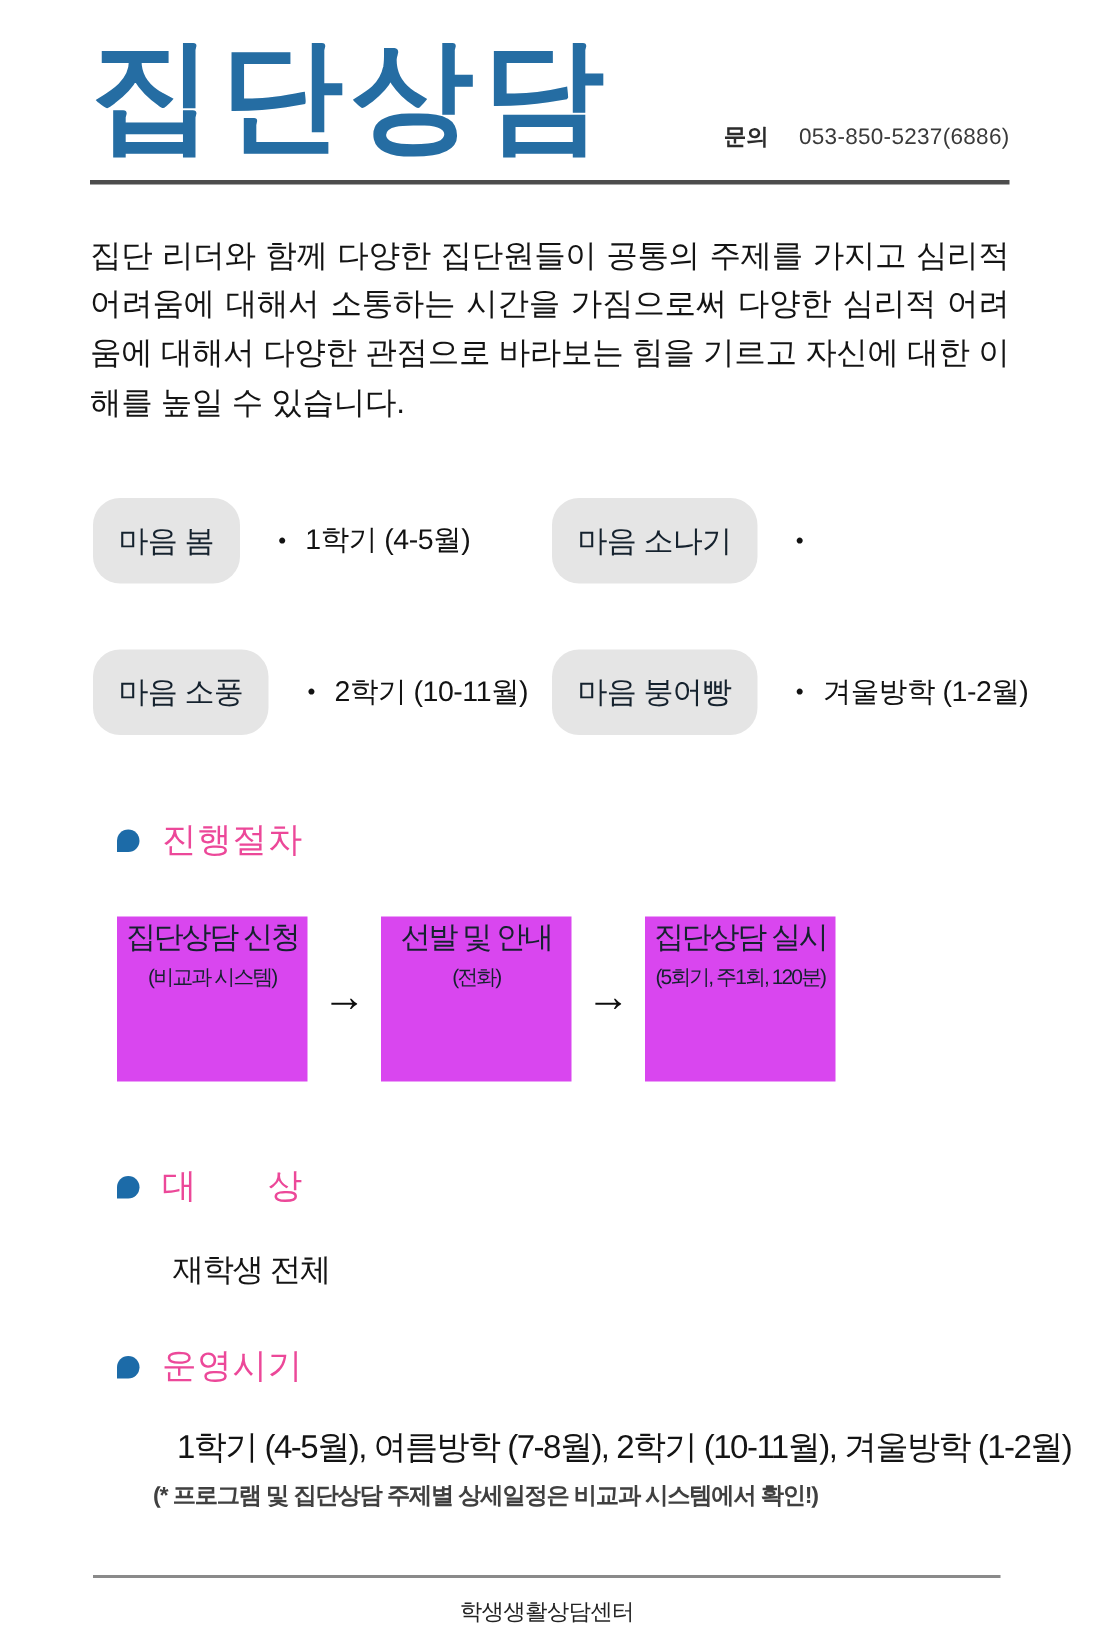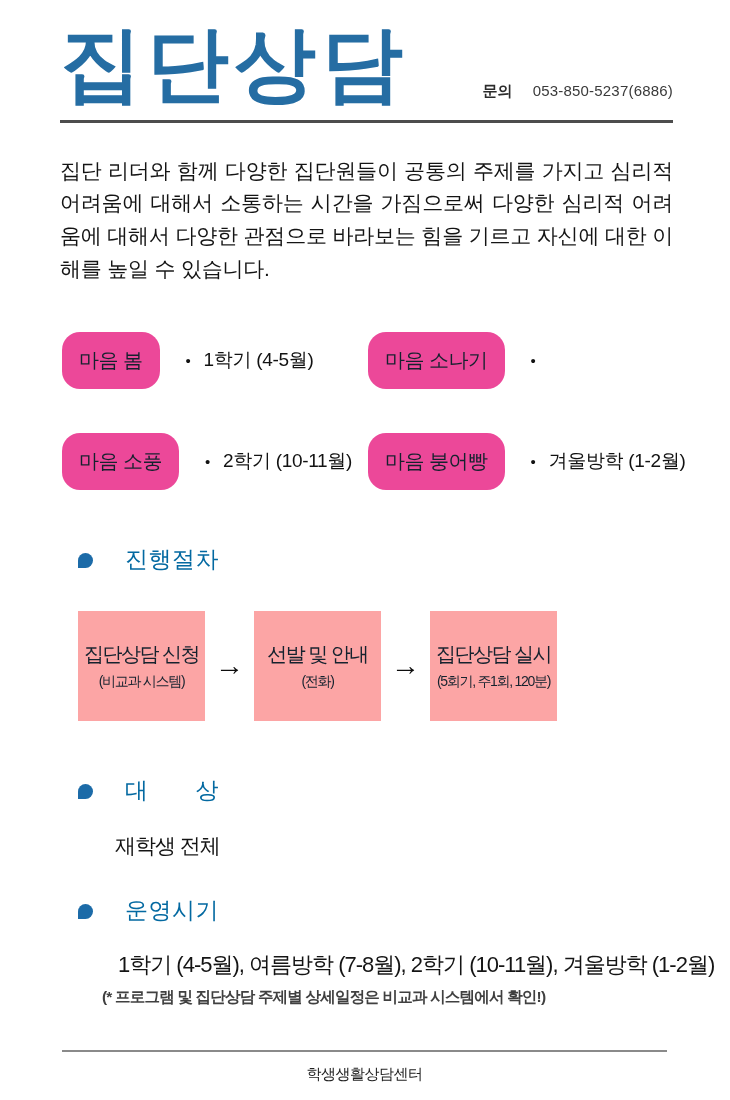--- a/index.html
+++ b/index.html
@@ -31,43 +31,43 @@
     text-align: justify; color: #141414; letter-spacing: -0.2px;
   }
   
   .programs {
     margin: 46px 0 0 2px;
     display: grid; grid-template-columns: 306px 1fr; row-gap: 44px;
     align-items: center;
   }
   .program { display: flex; align-items: center; gap: 26px; }
   .badge {
-    background: #ec4899; color: #15222e;
+    background: #e5e5e5; color: #15222e;
     font-size: 20px; font-weight: 500; letter-spacing: -0.5px;
     padding: 15px 17px; border-radius: 18px; white-space: nowrap;
   }
   .period { display: flex; align-items: center; gap: 13px; font-size: 19px; letter-spacing: -0.3px; white-space: nowrap; }
   .dot { font-size: 15px; }
   
   .section-heading {
-    display: flex; align-items: center; gap: 32px;
-    margin: 54px 0 0 18px; font-size: 23px; color: #0369a1;
+    display: flex; align-items: center; gap: 15px;
+    margin: 54px 0 0 18px; font-size: 23px; color: #ec4899;
   }
   .section-heading.tight { margin-top: 35px; }
   .sec-label { white-space: pre; letter-spacing: 0.5px; }
   .sec-bullet {
     width: 15px; height: 15px; background: #1C6BA8;
     border-radius: 50% 50% 50% 0; display: inline-block; flex: 0 0 auto;
     margin-top: 2px;
   }
   
   .flow { margin: 36px 0 0 18px; display: flex; align-items: center; gap: 9px; }
   .step {
-    width: 127px; height: 110px; background: #fca5a5;
-    display: flex; flex-direction: column; justify-content: center; align-items: center;
+    width: 127px; height: 110px; background: #d946ef;
+    display: flex; flex-direction: column; justify-content: flex-start; align-items: center;
     text-align: center; gap: 5px; flex: 0 0 auto;
   }
   .step-title { font-size: 20px; font-weight: 500; letter-spacing: -1.5px; color: #15222e; white-space: nowrap; }
   .step-sub { font-size: 14px; letter-spacing: -1.3px; color: #15222e; white-space: nowrap; }
   .arrow { font-size: 29px; font-weight: 700; color: #0d0d0d; line-height: 1; margin: 0 1px; }
   
   .indent-value { margin: 26px 0 0 55px; font-size: 21px; letter-spacing: -1px; color: #141414; }
   .schedule-value { margin: 24px 0 0 58px; font-size: 22px; letter-spacing: -1px; color: #141414; white-space: nowrap; }
   .schedule-note {
     margin: 7px 0 0 42px; font-size: 15.5px; font-weight: 600;

